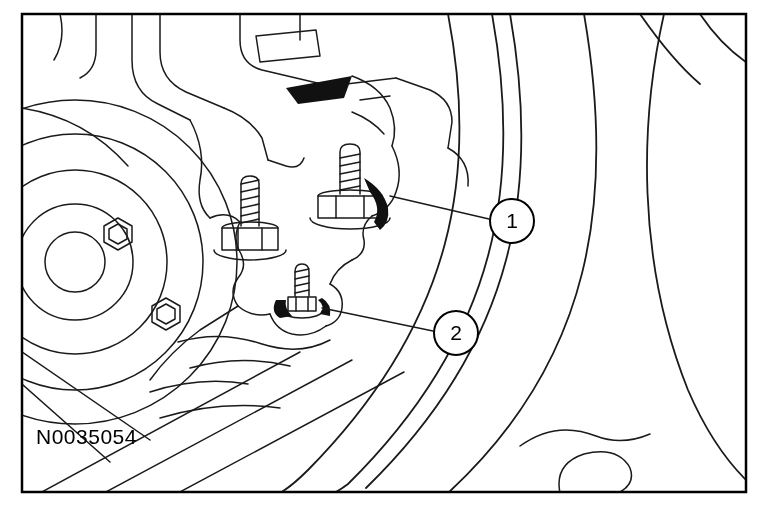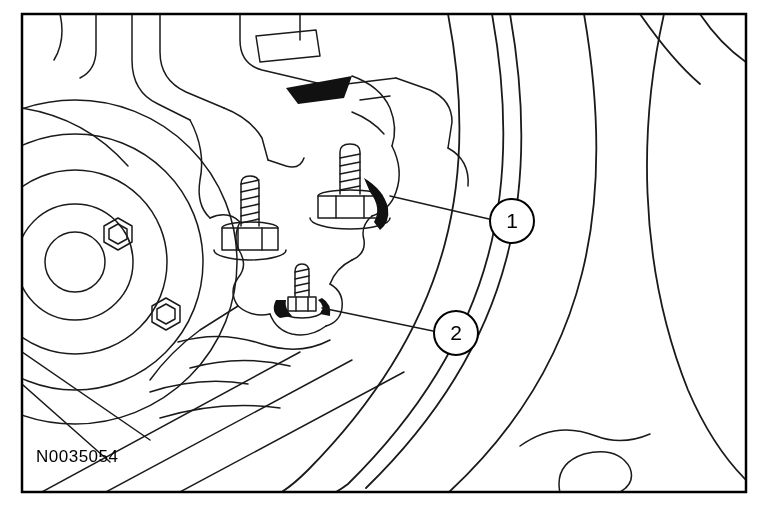--- a/index.html
+++ b/index.html
@@ -33,22 +33,22 @@
     font-size: 21px;
     color: #000000;
     box-sizing: content-box;
     user-select: none;
   }
   .callout-1 { left: 489px; top: 198px; }
   .callout-2 { left: 433px; top: 310px; }
   .reference-code {
     position: absolute;
     left: 36px;
-    top: 447px;
-    font-size: 17px;
+    top: 425px;
+    font-size: 21px;
     letter-spacing: 0.5px;
     color: #000000;
     text-align: right;
   }
 </style>
 </head>
 <body>
 
 <div class="figure-wrap">
 

